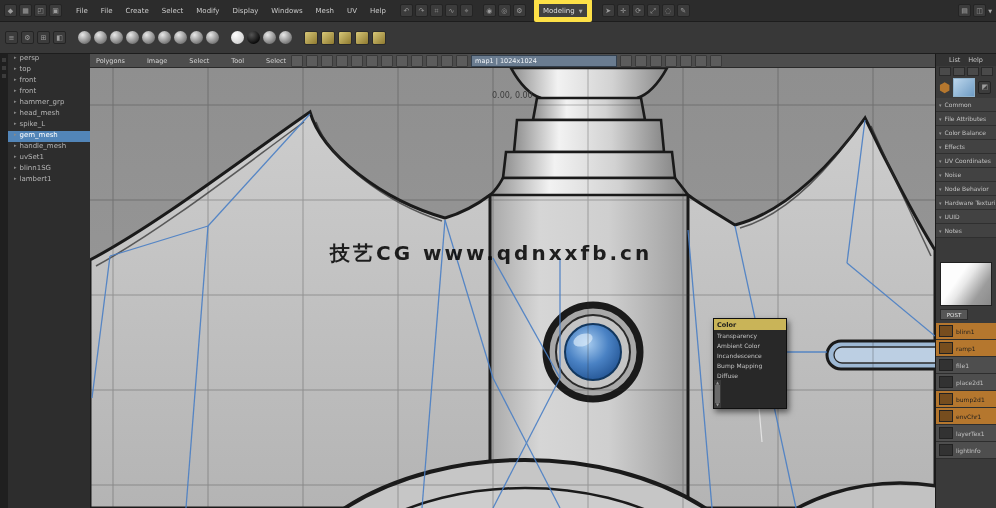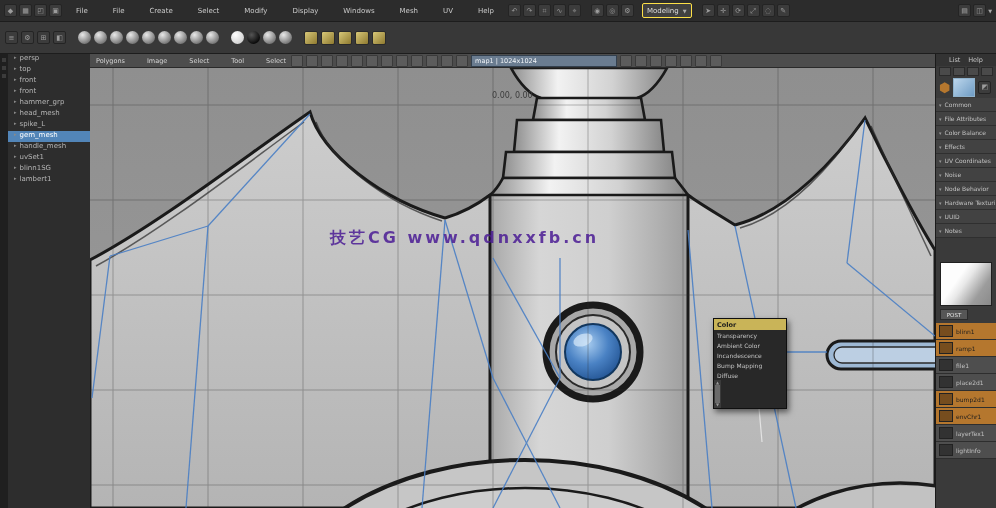--- a/index.html
+++ b/index.html
@@ -3,26 +3,26 @@
 <meta charset="utf-8">
 <style>
   html,body{margin:0;padding:0;background:#111;}
   .app{position:relative;width:996px;height:508px;background:#262626;overflow:hidden;
        font-family:"DejaVu Sans",sans-serif;color:#c8c8c8;}
 
   
   .menubar{position:absolute;top:0;left:0;right:0;height:22px;background:#2c2c2c;
            border-bottom:1px solid #1d1d1d;display:flex;align-items:center;gap:2px;
            padding:0 4px;box-sizing:border-box;}
-  .menus{display:flex;align-items:center;gap:17px;}
+  .menus{display:flex;align-items:center;gap:5px;}
   .menu-item{font-size:7px;padding:2px 4px;color:#cbcbcb;white-space:nowrap;cursor:default;}
   .icon-sq{width:11px;height:11px;background:#3c3c3c;border:1px solid #242424;border-radius:2px;
            display:inline-flex;align-items:center;justify-content:center;font-size:7px;color:#9c9c9c;flex:0 0 auto;}
   .icon-gap{width:6px;flex:0 0 auto;}
-  .mode-dd{margin-left:6px;height:13px;background:#404040;border:1px solid #fde047;border-radius:2px;
+  .mode-dd{margin-left:6px;height:13px;background:#404040;border:5px solid #fde047;border-radius:2px;
            font-size:7px;display:flex;align-items:center;gap:4px;padding:0 4px;color:#ddd;flex:0 0 auto;}
   .dd-arrow{font-size:5px;color:#aaa;}
   .mb-right{margin-left:auto;display:flex;gap:2px;align-items:center;}
 
   
   .shelf{position:absolute;top:22px;left:0;right:0;height:32px;background:#383838;
          border-bottom:1px solid #1d1d1d;display:flex;align-items:center;gap:3px;
          padding:0 5px;box-sizing:border-box;}
   .ball{width:13px;height:13px;border-radius:50%;flex:0 0 auto;
         background:radial-gradient(circle at 35% 30%,#e8e8e8,#7c7c7c 70%,#555);}
@@ -45,21 +45,21 @@
   .viewport{position:absolute;top:54px;left:90px;right:61px;bottom:0;background:#9a9a9a;}
   .vp-toolbar{position:absolute;top:0;left:0;right:0;height:14px;background:#4d4d4d;
               border-bottom:1px solid #2a2a2a;display:flex;align-items:center;gap:3px;
               padding:0 4px;box-sizing:border-box;overflow:hidden;}
   .vp-menus{display:flex;gap:18px;}
   .vp-menu{font-size:6.5px;color:#d5d5d5;padding:0 2px;white-space:nowrap;}
   .vp-icon{width:10px;height:10px;background:#5c5c5c;border:1px solid #3a3a3a;border-radius:1px;flex:0 0 auto;}
   .vp-field{height:10px;min-width:138px;background:#6a7c90;border:1px solid #33404e;font-size:6.5px;
             color:#f0f4f8;display:flex;align-items:center;padding:0 3px;white-space:nowrap;flex:0 0 auto;}
   .vp-canvas{position:absolute;top:14px;left:0;right:0;bottom:0;width:845px;height:440px;}
-  .watermark{position:absolute;left:240px;top:174px;font-size:16px;font-weight:bold;color:#4c1d95;
+  .watermark{position:absolute;left:240px;top:186px;font-size:20px;font-weight:bold;color:#000000;
              letter-spacing:3px;opacity:.85;white-space:nowrap;pointer-events:none;}
 
   
   .popup{position:absolute;left:713px;top:318px;width:72px;background:#282828;border:1px solid #0f0f0f;
          box-shadow:2px 3px 6px rgba(0,0,0,.55);display:flex;flex-direction:column;}
   .popup-main{flex:1;min-width:0;}
   .popup-title{height:11px;background:#c9b458;color:#1c1c1c;font-size:6.5px;font-weight:bold;
                display:flex;align-items:center;padding:0 3px;white-space:nowrap;overflow:hidden;}
   .popup-item{height:10px;font-size:6px;color:#c2c2c2;display:flex;align-items:center;padding:0 3px;
               white-space:nowrap;overflow:hidden;}

